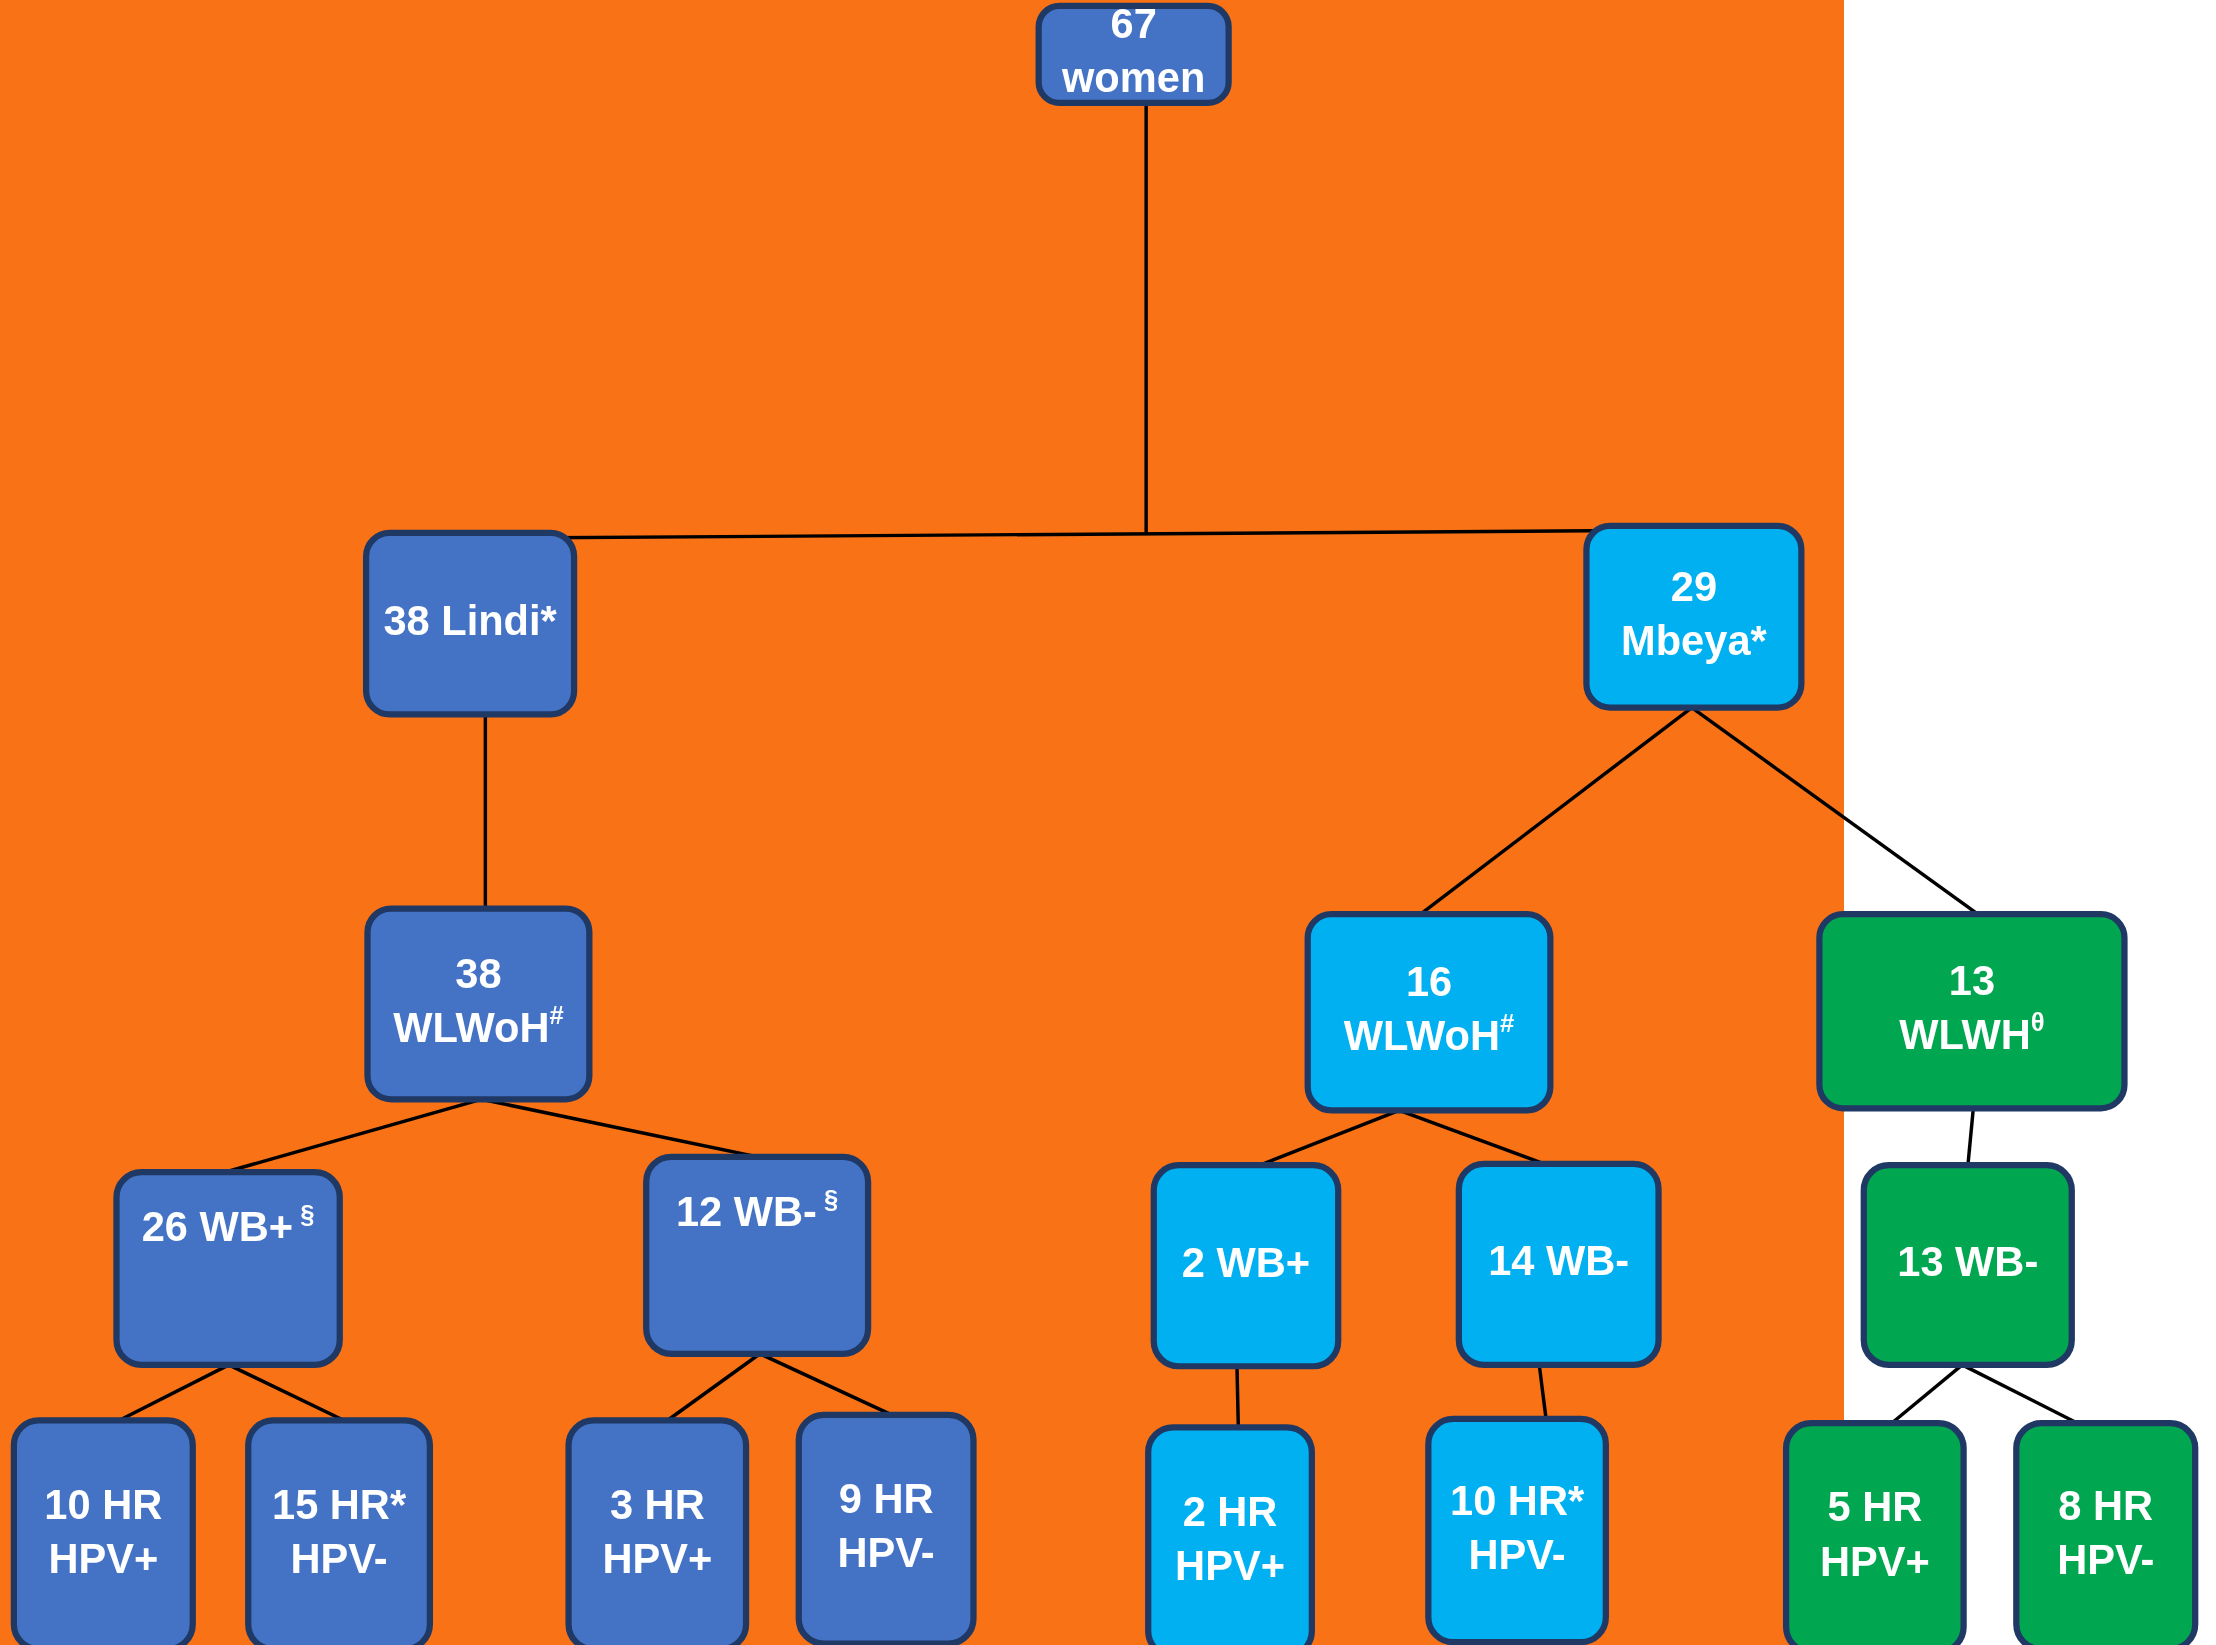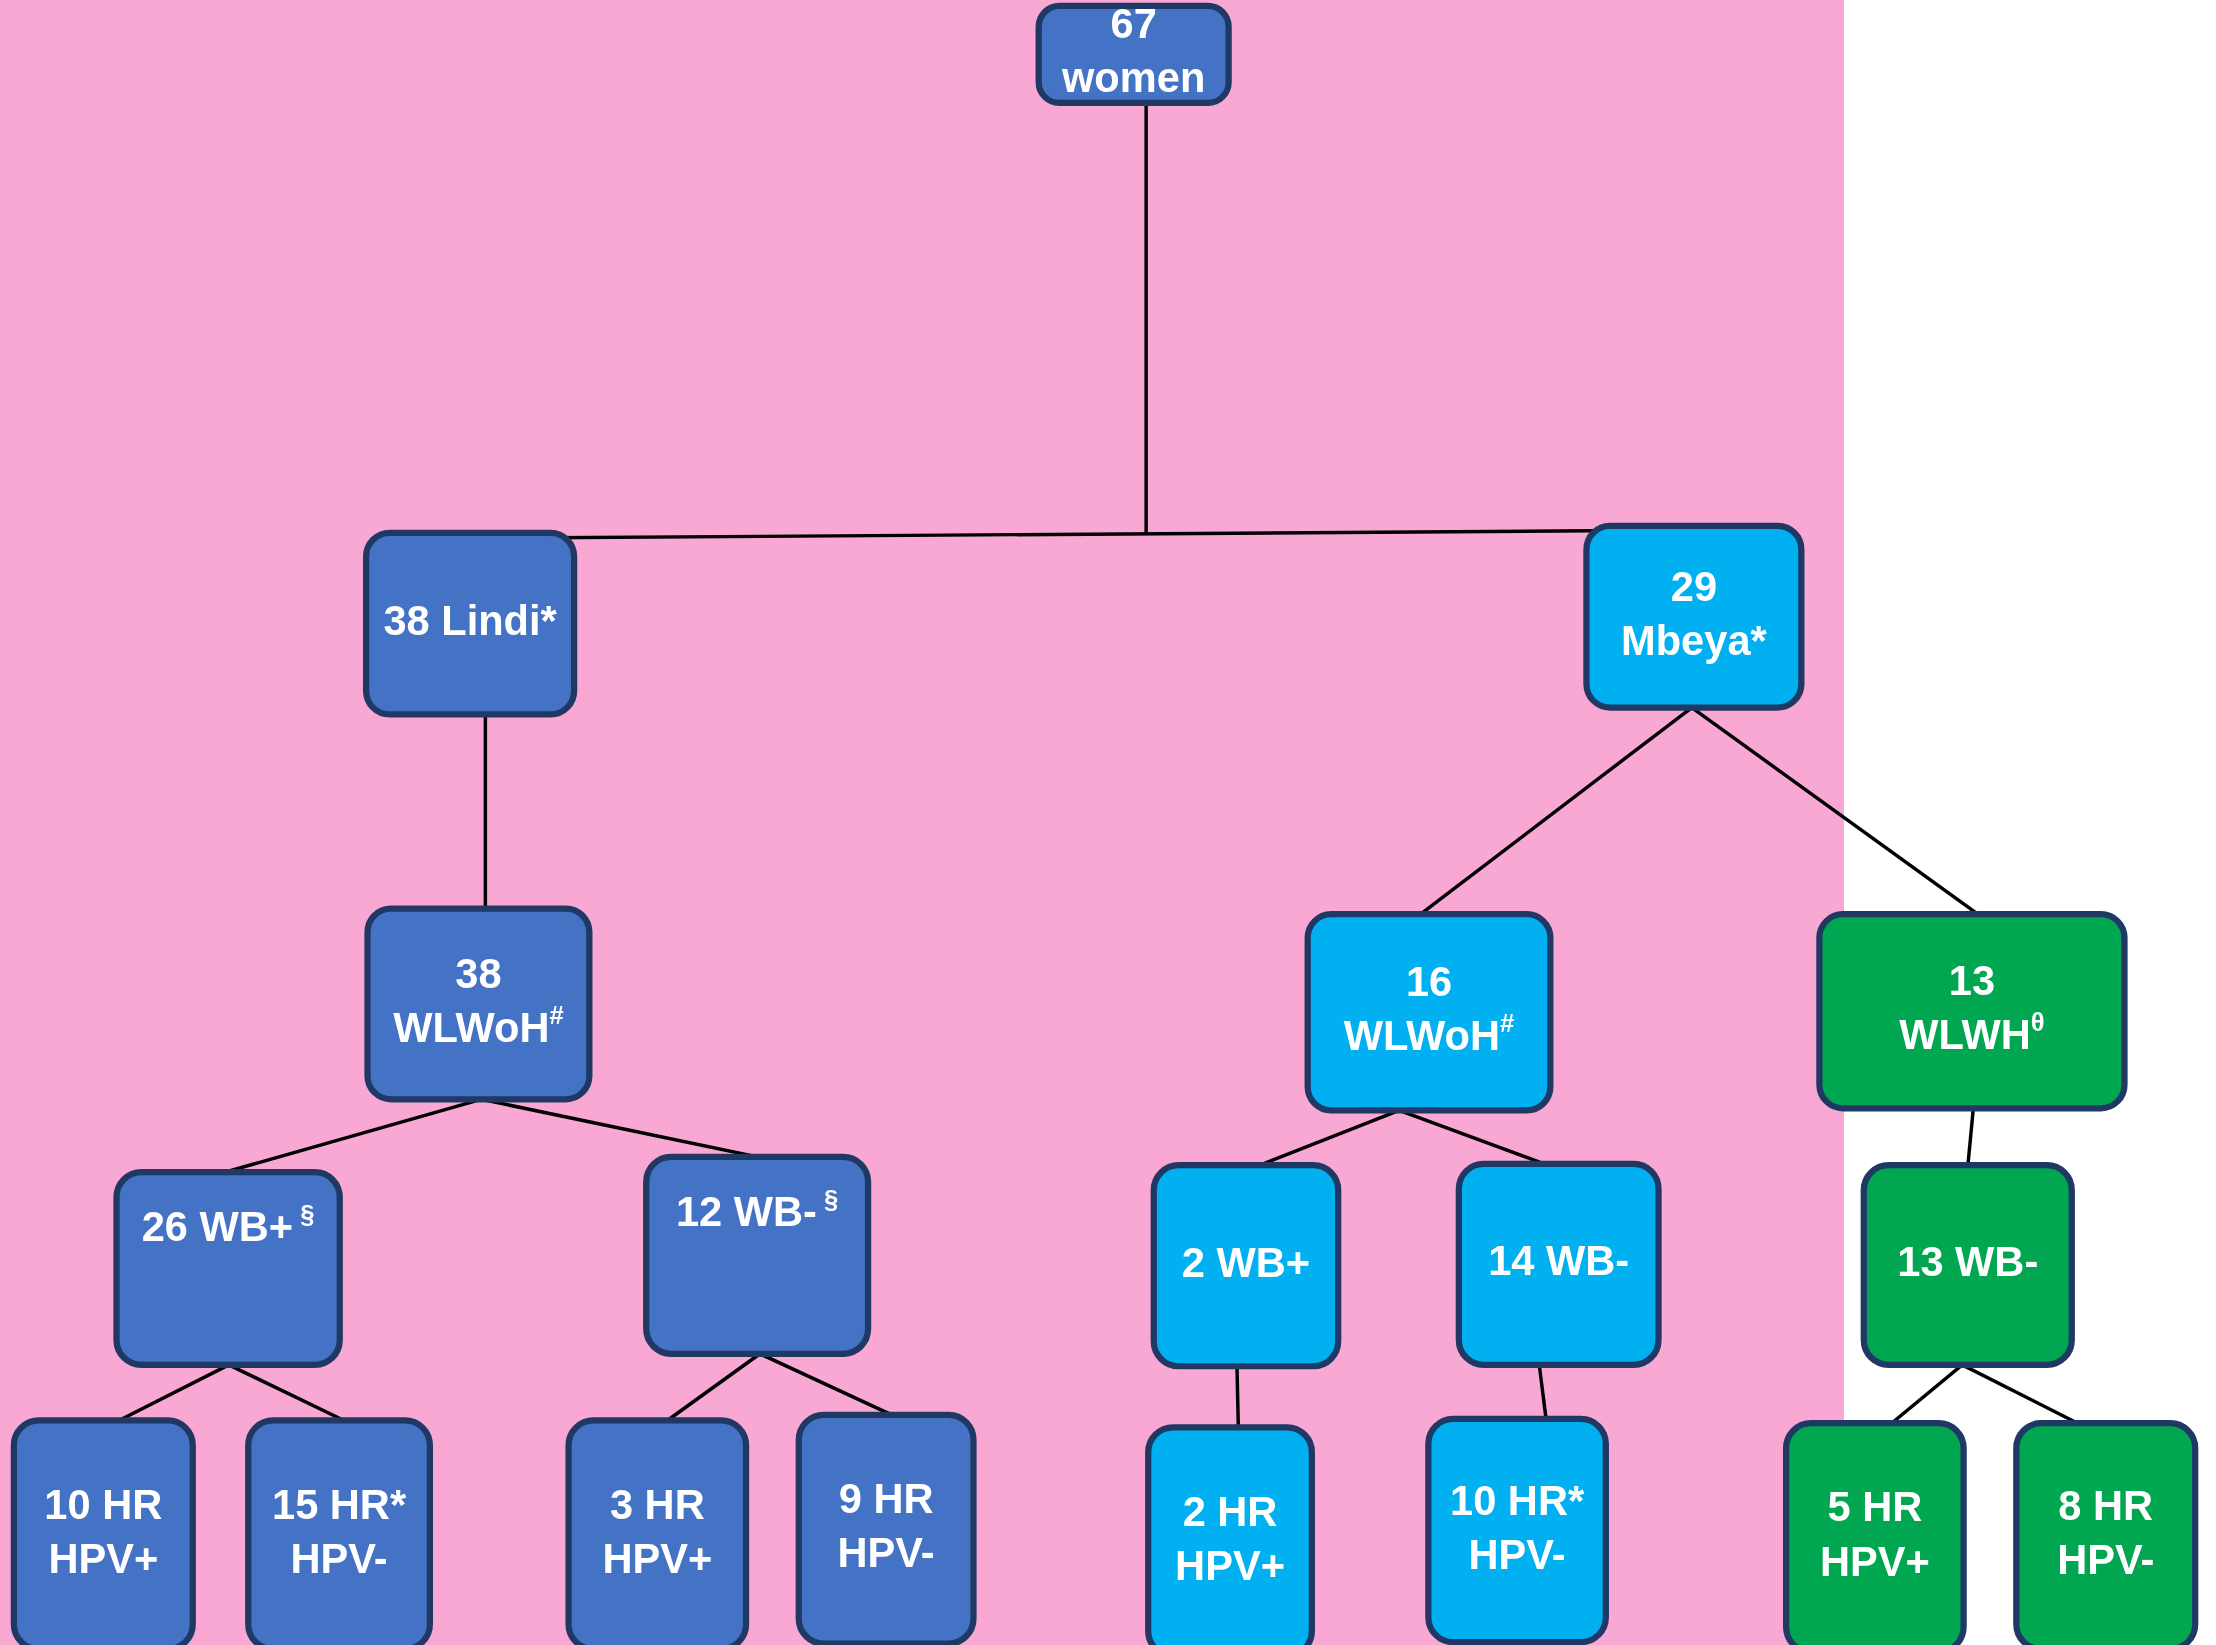--- a/index.html
+++ b/index.html
@@ -10,21 +10,21 @@
   body {
     width: 2216px;
     height: 1646px;
     overflow: hidden;
     font-family: "Liberation Sans", sans-serif;
   }
   #chart-root {
     position: relative;
     width: 1844px;
     height: 1646px;
-    background: #f9a8d4;
+    background: #f97316;
   }
   svg.flow {
     display: block;
     width: 2216px;
     height: 1646px;
   }
   .node-rect {
     stroke: #1F3864;
     stroke-width: 9;
   }

